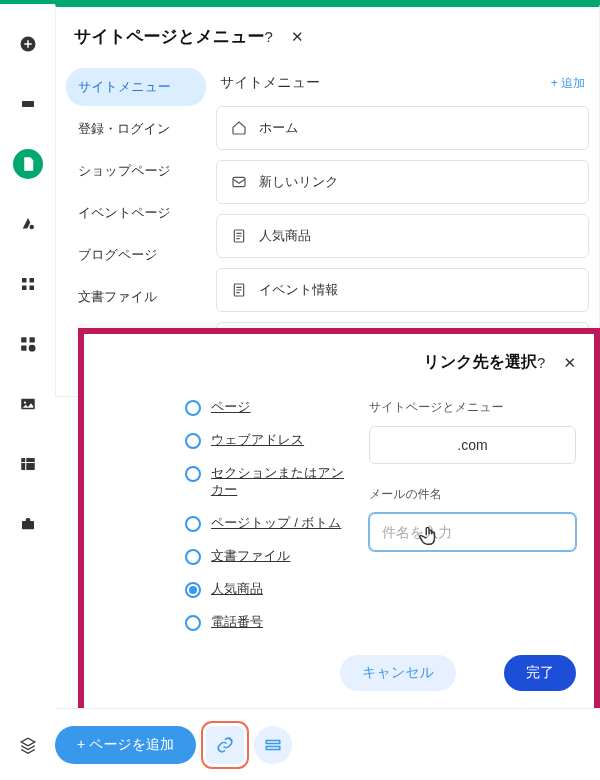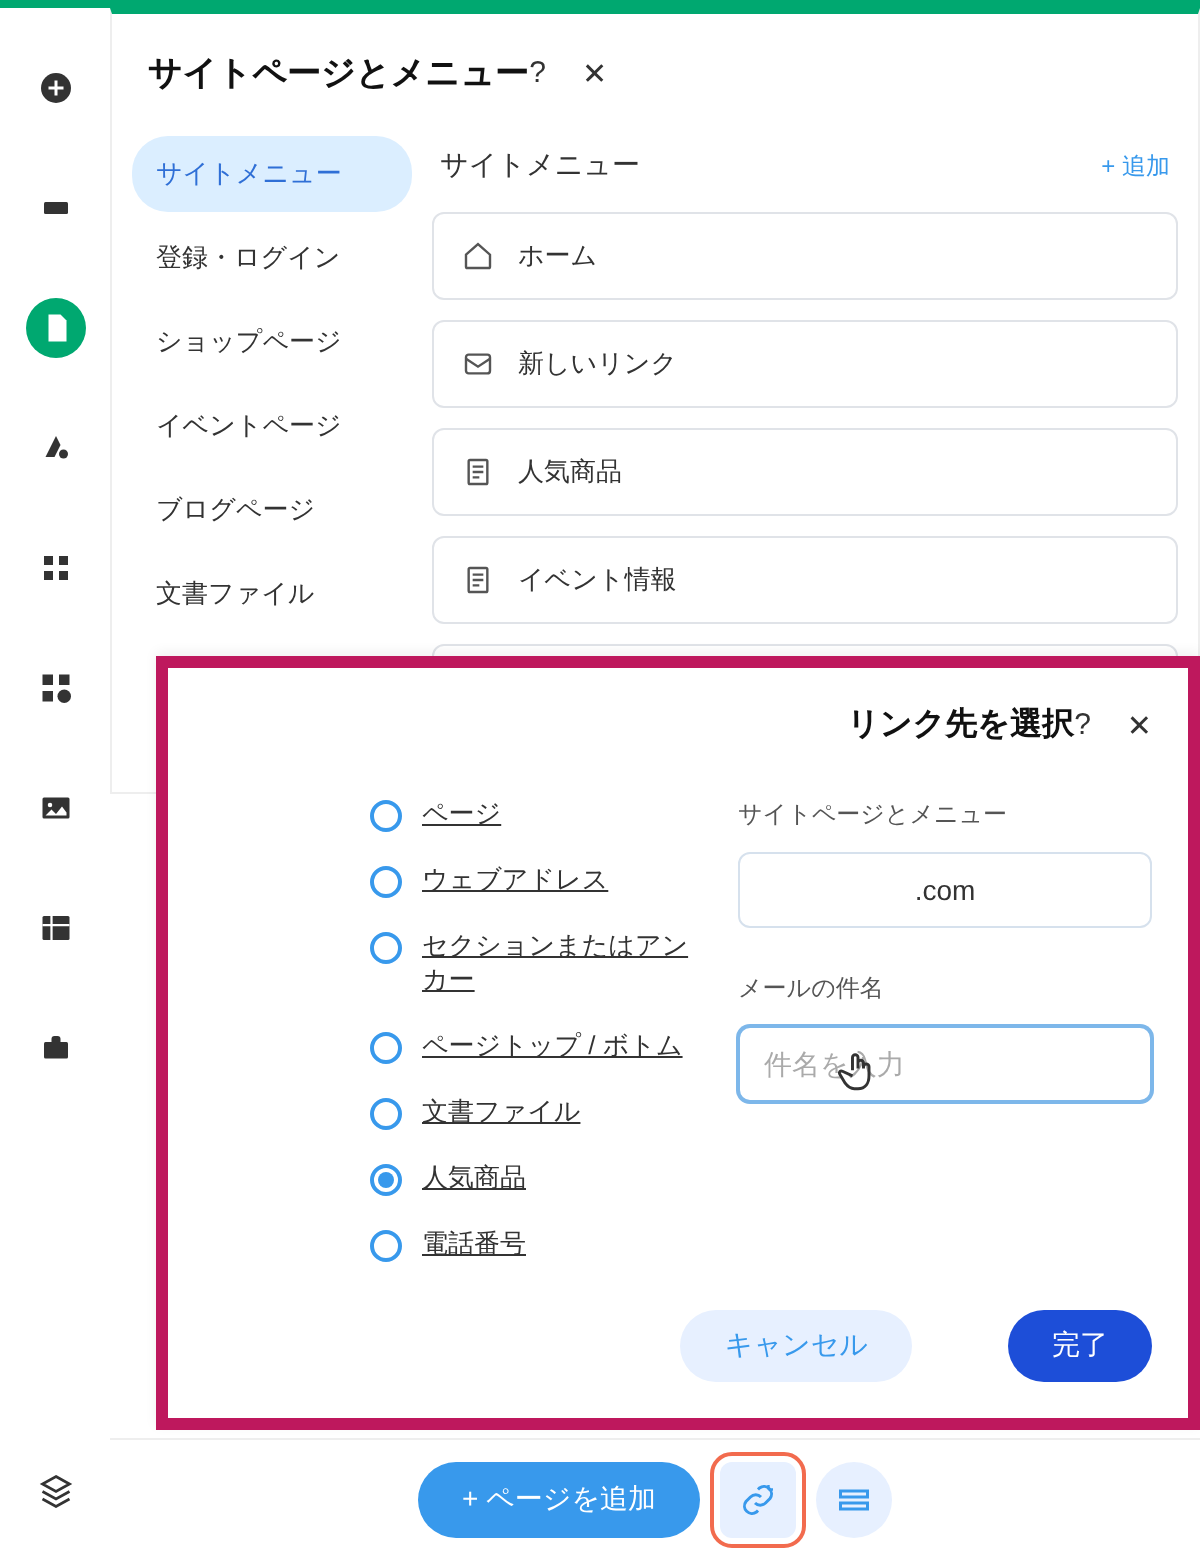--- a/index.html
+++ b/index.html
@@ -44,21 +44,21 @@
 .form-input { width: 100%; border: 1px solid #d6e1ed; border-radius: 6px; padding: 10px 12px; font-size: 14px; color: #333; margin-bottom: 22px; outline: none; }
 .form-input.focused { border-color: #7db7ea; box-shadow: 0 0 0 1px #7db7ea; }
 .form-input::placeholder { color: #aaa; }
 .cursor-hand { position: absolute; left: 418px; top: 524px; pointer-events: none; }
 
 .link-footer { display: flex; justify-content: space-between; padding: 14px 18px 18px 18px; gap: 48px; }
 .btn { border: none; border-radius: 18px; padding: 9px 22px; font-size: 14px; cursor: pointer; }
 .btn-cancel { background: #e7f0ff; color: #3899ec; }
 .btn-primary { background: #1d4ed8; color: #fff; }
 
-.bottom-bar { position: absolute; left: 55px; right: 0; bottom: 0; height: 61px; background: #fff; border-top: 1px solid #eee; display: flex; align-items: center; justify-content: center; gap: 10px; }
+.bottom-bar { position: absolute; left: 55px; right: 0; bottom: 0; height: 72px; background: #fff; border-top: 1px solid #eee; display: flex; align-items: center; gap: 10px; }
 .add-page-btn { background: #3899ec; color: #fff; border: none; border-radius: 20px; padding: 10px 22px; font-size: 14px; cursor: pointer; }
 .circle-btn { width: 38px; height: 38px; border-radius: 50%; background: #e7f0ff; display: flex; align-items: center; justify-content: center; cursor: pointer; color: #3899ec; }
 .circle-btn svg { width: 18px; height: 18px; }
 .circle-btn.highlighted { outline: 2px solid #f26b4e; outline-offset: 3px; border-radius: 6px; }
 </style>
 </head>
 <body>
 
 <div class="topbar"></div>
 

